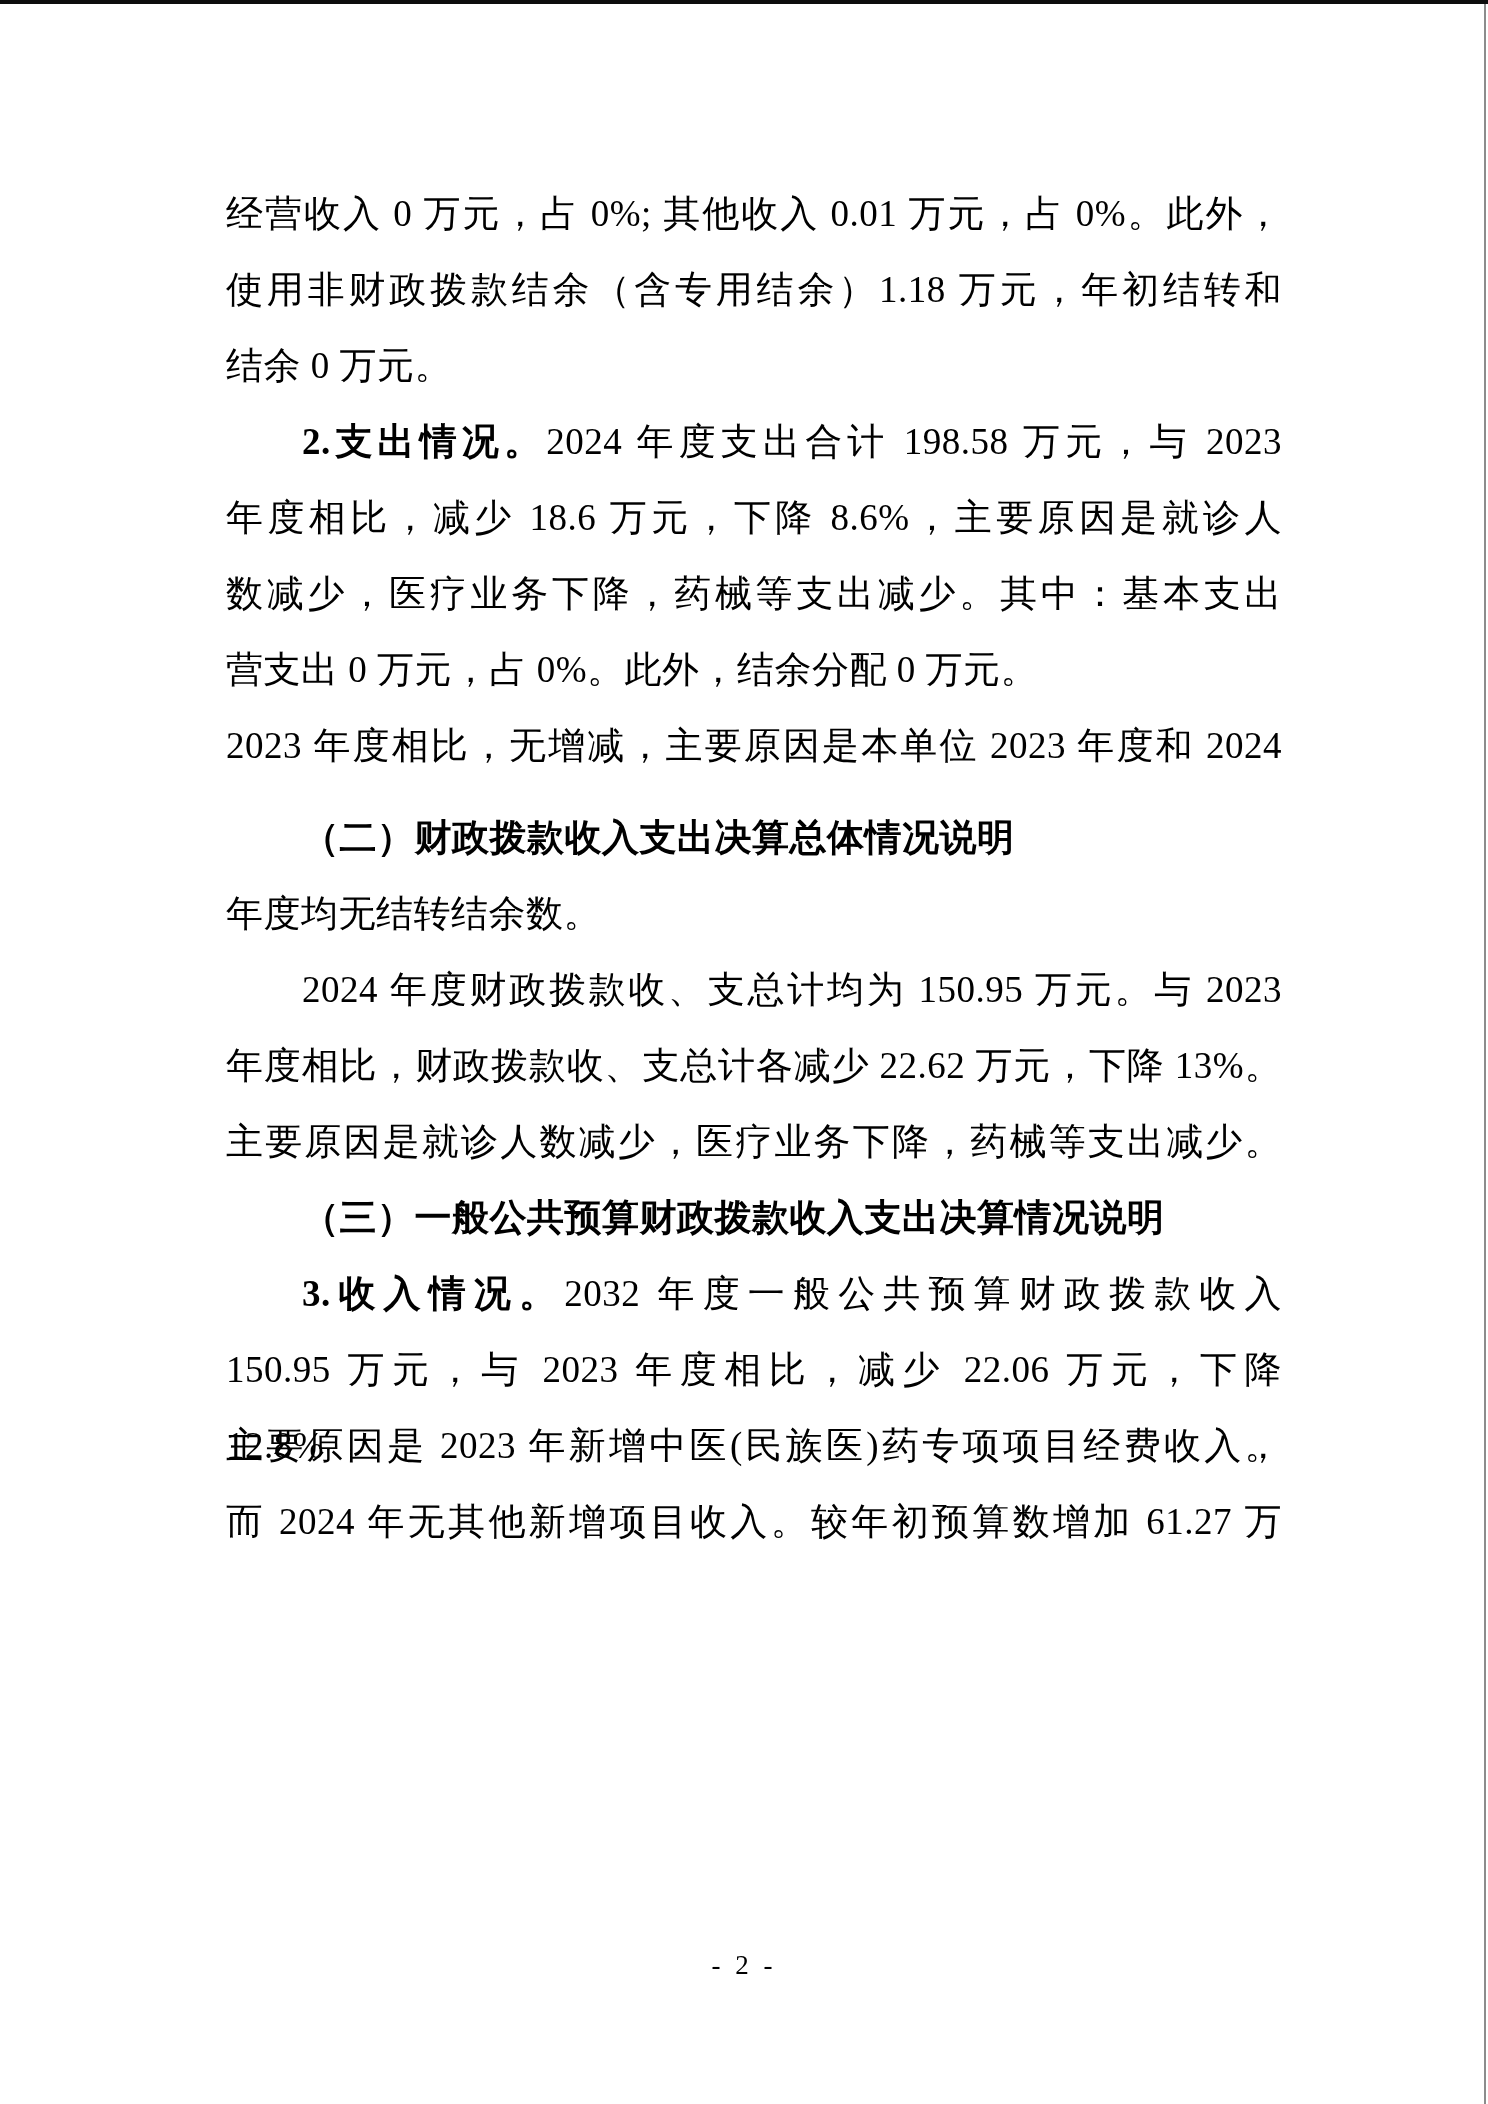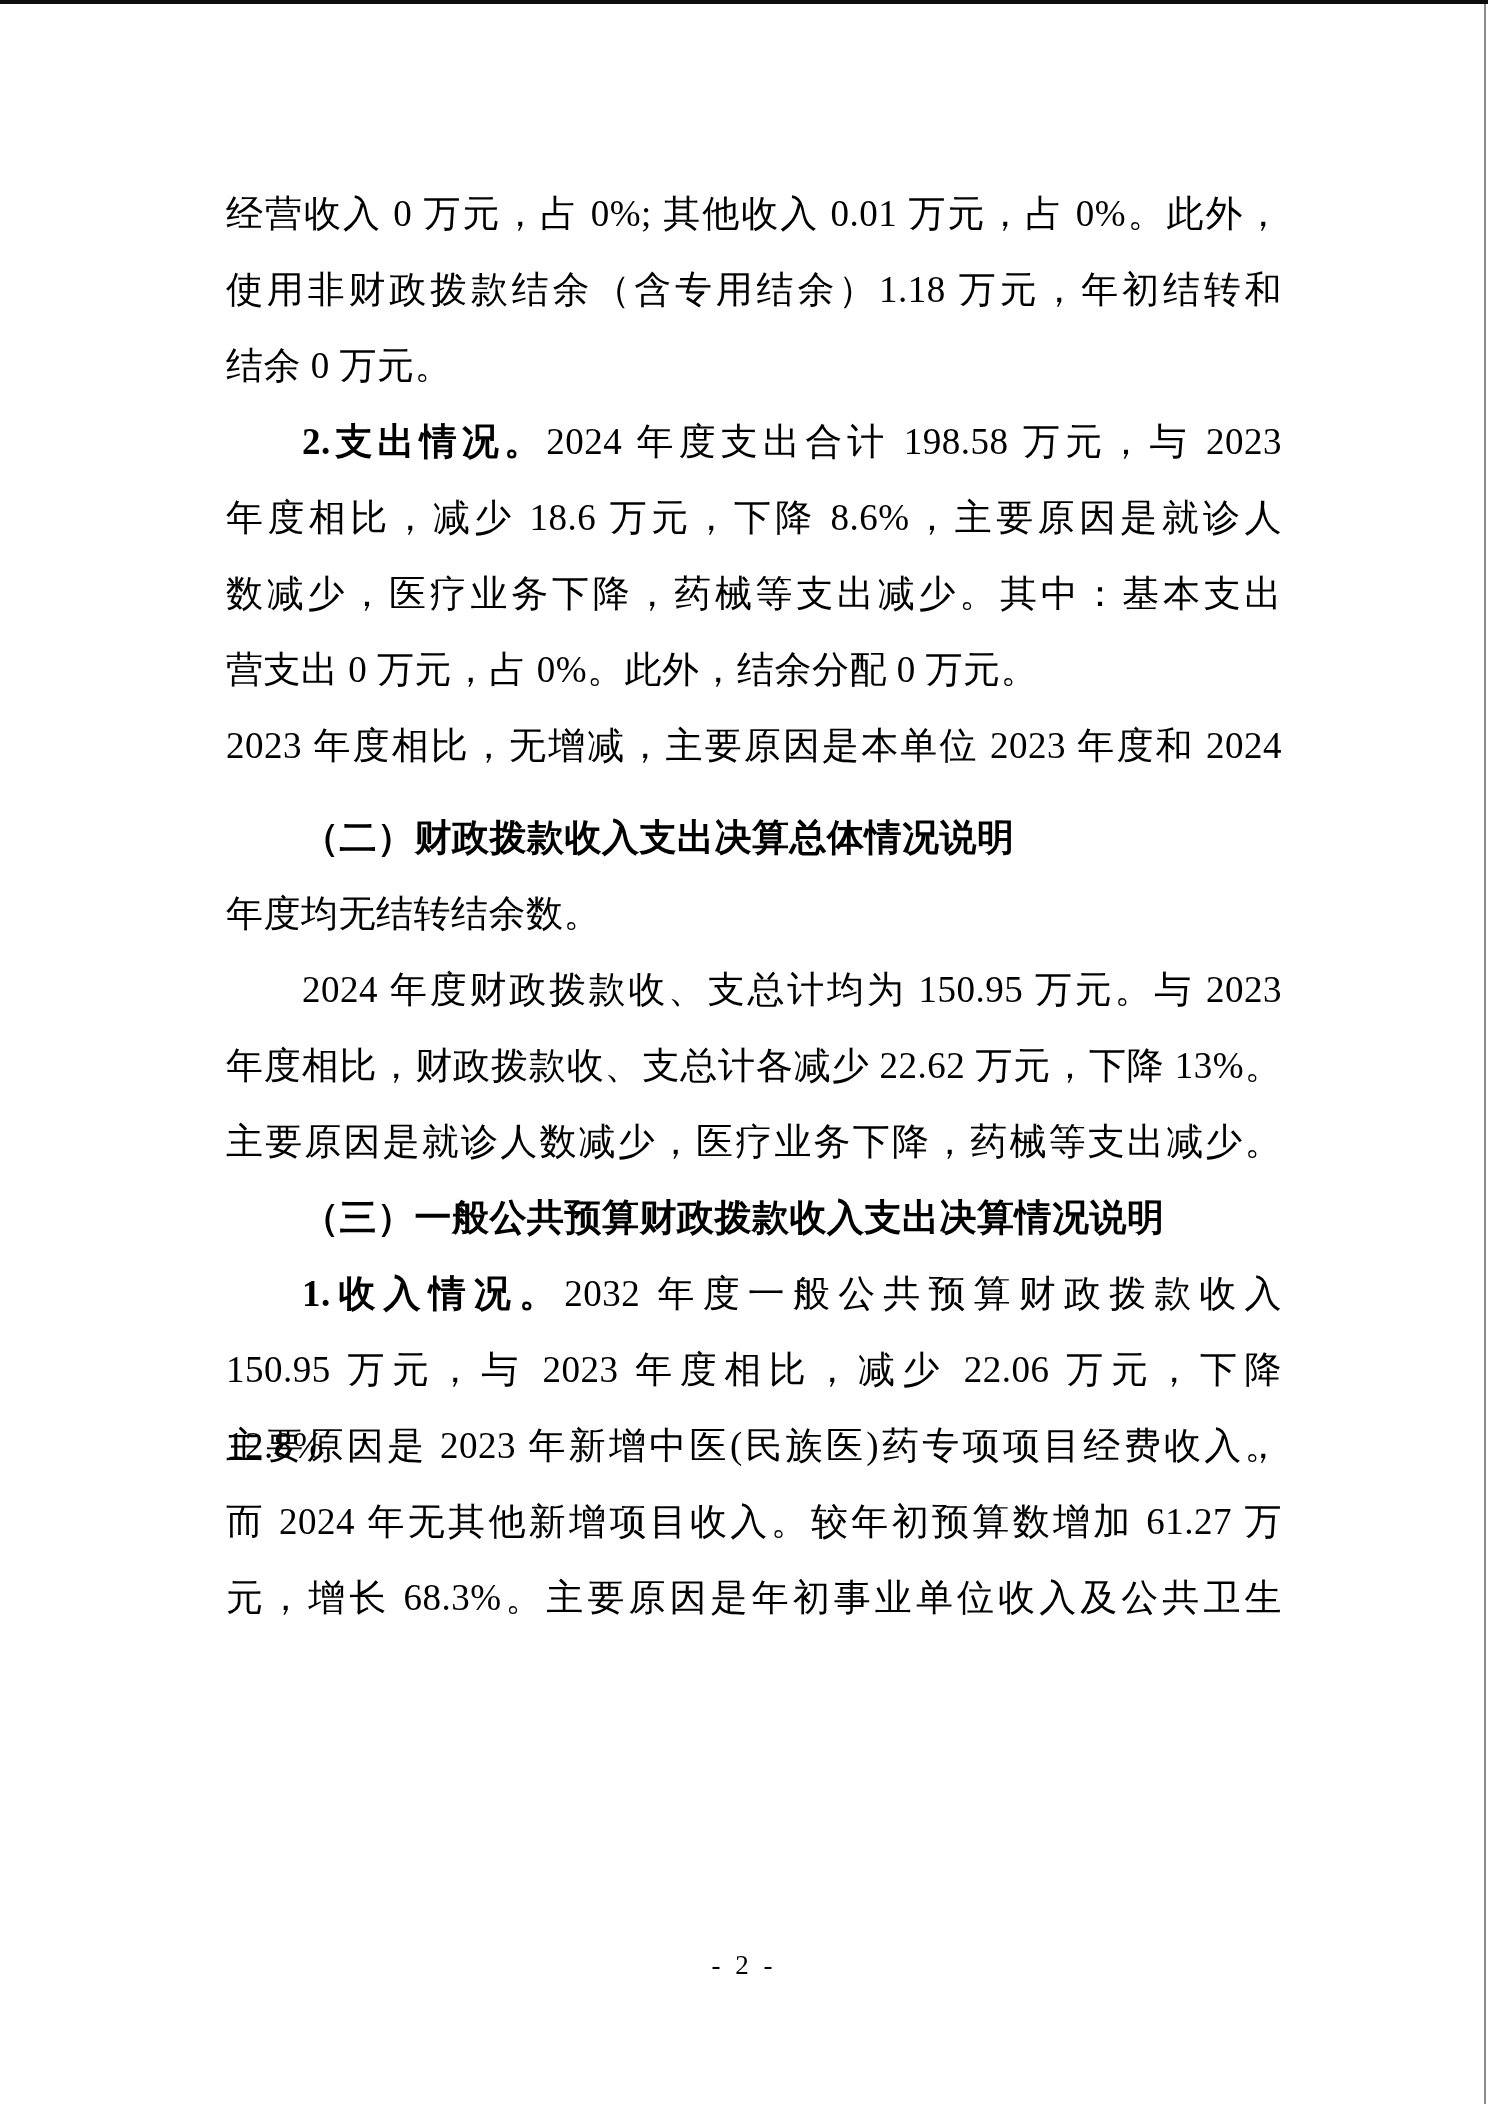--- a/index.html
+++ b/index.html
@@ -81,20 +81,19 @@
   <div class="line fill"><span>年度相比，减少 18.6 万元，下降 8.6%，主要原因是就诊人</span></div>
   <div class="line fill"><span>数减少，医疗业务下降，药械等支出减少。其中：基本支出</span></div>
   <div class="line"><span>营支出 0 万元，占 0%。此外，结余分配 0 万元。</span></div>
   <div class="line fill"><span>2023 年度相比，无增减，主要原因是本单位 2023 年度和 2024</span></div>
   <div class="line indent gap b"><span>（二）财政拨款收入支出决算总体情况说明</span></div>
   <div class="line"><span>年度均无结转结余数。</span></div>
   <div class="line fill indent"><span>2024 年度财政拨款收、支总计均为 150.95 万元。与 2023</span></div>
   <div class="line fill"><span>年度相比，财政拨款收、支总计各减少 22.62 万元，下降 13%。</span></div>
   <div class="line fill"><span>主要原因是就诊人数减少，医疗业务下降，药械等支出减少。</span></div>
   <div class="line indent b"><span>（三）一般公共预算财政拨款收入支出决算情况说明</span></div>
-  <div class="line fill indent"><span class="b">1.收入情况。</span><span>2032 年度一般公共预算财政拨款收入</span></div>
+  <div class="line fill indent"><span class="b">3.收入情况。</span><span>2032 年度一般公共预算财政拨款收入</span></div>
   <div class="line fill"><span>150.95 万元，与 2023 年度相比，减少 22.06 万元，下降 12.8%。</span></div>
   <div class="line fill"><span>主要原因是 2023 年新增中医(民族医)药专项项目经费收入，</span></div>
   <div class="line fill"><span>而 2024 年无其他新增项目收入。较年初预算数增加 61.27 万</span></div>
-  <div class="line fill"><span>元，增长 68.3%。主要原因是年初事业单位收入及公共卫生</span></div>
 </div>
 
 <div class="footer">- 2 -</div>
 
 </body></html>

